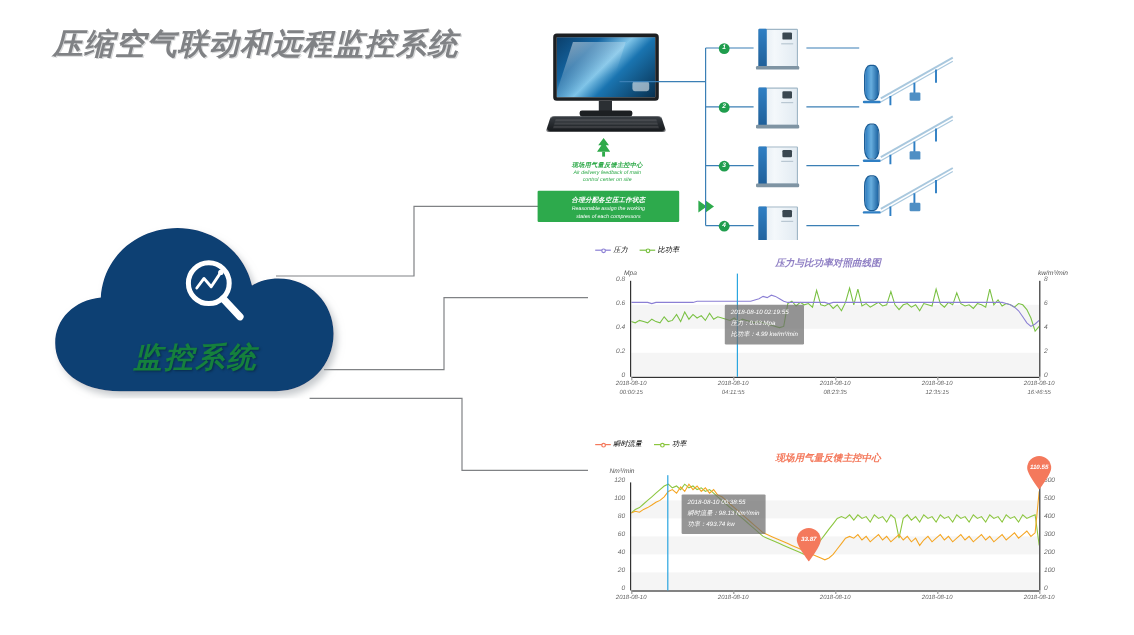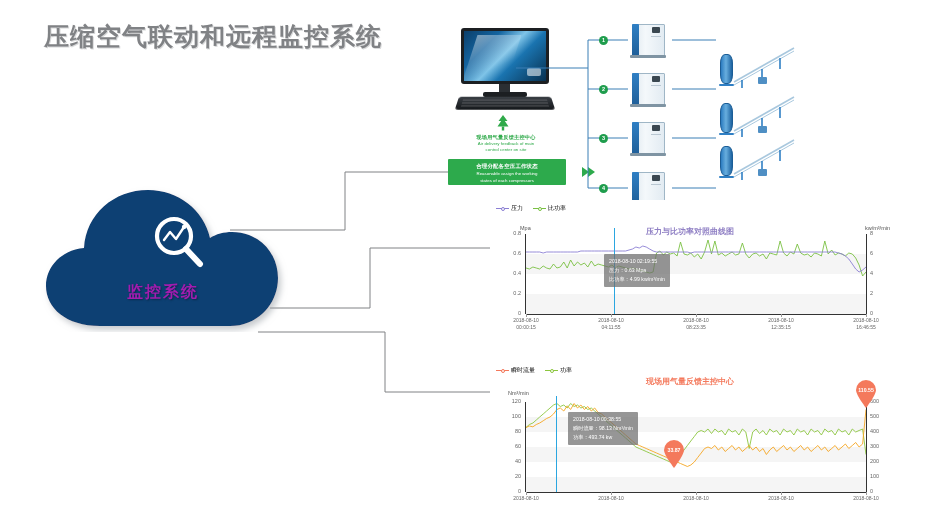--- a/index.html
+++ b/index.html
@@ -1,35 +1,35 @@
 <!DOCTYPE html>
 <html><head>
 <meta charset="utf-8">
 <style>
   html,body{margin:0;padding:0;}
   body{
     width:945px;height:529px;background:#ffffff;overflow:hidden;
     font-family:"Liberation Sans","DejaVu Sans",sans-serif;position:relative;
   }
-  .stage{position:absolute;left:0;top:0;width:945px;height:428px;}
+  .stage{position:absolute;left:0;top:0;width:945px;height:428px;font-style:italic;}
 
   
   #page-title{
     position:absolute;left:44px;top:20px;
     font-size:25px;font-weight:bold;color:#808285;letter-spacing:1px;
     text-shadow:1px 1px 0 #d9dadb;white-space:nowrap;
   }
 
   
   #cloud-wrap{position:absolute;left:38px;top:186px;width:250px;height:146px;}
   .cloud-svg{position:absolute;left:0;top:0;}
   #cloud-icon{position:absolute;left:110px;top:28px;width:62px;height:58px;}
   #cloud-label{
     position:absolute;left:0;top:96px;width:250px;text-align:center;
-    color:#a21caf;font-size:16px;font-weight:bold;letter-spacing:2px;
+    color:#15803d;font-size:24px;font-weight:bold;letter-spacing:2px;
     text-shadow:1px 1px 2px rgba(0,0,0,.35);
   }
 
   
   .connector{position:absolute;left:0;top:0;pointer-events:none;}
 
   
   #diagram{position:absolute;left:432px;top:18px;width:505px;height:180px;}
   .monitor{position:absolute;left:25px;top:10px;width:95px;height:82px;}
   .mon-screen{
@@ -267,21 +267,21 @@
     <div class="chart-legend" style="left:6px;top:4px;">
       <div class="lg-item">
         <span class="lg-mark" id="c1lg0"></span>
         <span>压力</span>
       </div>
       <div class="lg-item">
         <span class="lg-mark" id="c1lg1"></span>
         <span>比功率</span>
       </div>
     </div>
-    <div class="chart-title" style="top:14px;color:#8f7fc4;margin-top:12px;">压力与比功率对照曲线图</div>
+    <div class="chart-title" style="top:14px;color:#8f7fc4;">压力与比功率对照曲线图</div>
     <div class="axis-unit" style="left:30px;top:25px;">Mpa</div>
     <div class="axis-unit" style="right:0px;top:25px;">kw/m³/min</div>
     <div class="plot" id="c1plot" style="left:36px;top:34px;width:340px;height:80px;">
         <div class="band" style="top: 20px; height: 20px;"></div>
         <div class="band" style="top: 60px; height: 20px;"></div>
         <svg width="340" height="80" style="position: absolute; left: 0px; top: 0px;">
           <path d="M0.0,34.0 L3.4,35.0 L6.9,33.0 L10.3,34.0 L13.7,35.0 L17.2,32.0 L20.6,34.0 L24.0,35.0 L27.5,30.0 L30.9,34.0 L34.3,33.0 L37.8,28.0 L41.2,34.0 L44.6,26.0 L48.1,32.0 L51.5,28.0 L54.9,31.0 L58.4,29.0 L61.8,33.0 L65.3,27.0 L68.7,32.0 L72.1,30.0 L75.6,31.0 L79.0,32.0 L82.4,33.0 L85.9,31.0 L89.3,34.0 L92.7,32.0 L96.2,33.0 L99.6,34.0 L103.0,35.0 L106.5,34.0 L109.9,35.0 L113.3,36.0 L116.8,37.0 L120.2,38.0 L123.6,39.0 L127.1,38.0 L130.5,19.0 L133.9,17.0 L137.4,21.0 L140.8,18.0 L144.2,20.0 L147.7,19.0 L151.1,22.0 L154.5,8.0 L158.0,20.0 L161.4,21.0 L164.8,19.0 L168.3,23.0 L171.7,20.0 L175.2,25.0 L178.6,18.0 L182.0,6.0 L185.5,20.0 L188.9,7.0 L192.3,21.0 L195.8,19.0 L199.2,22.0 L202.6,20.0 L206.1,18.0 L209.5,21.0 L212.9,20.0 L216.4,9.0 L219.8,20.0 L223.2,24.0 L226.7,20.0 L230.1,19.0 L233.5,22.0 L237.0,20.0 L240.4,25.0 L243.8,19.0 L247.3,20.0 L250.7,21.0 L254.1,7.0 L257.6,19.0 L261.0,22.0 L264.4,18.0 L267.9,20.0 L271.3,10.0 L274.7,19.0 L278.2,21.0 L281.6,20.0 L285.1,23.0 L288.5,19.0 L291.9,20.0 L295.4,22.0 L298.8,7.0 L302.2,20.0 L305.7,16.0 L309.1,21.0 L312.5,19.0 L316.0,20.0 L319.4,22.0 L322.8,19.0 L326.3,20.0 L329.7,24.0 L333.1,31.0 L336.6,42.0 L340.0,38.0" fill="none" stroke="#7ac143" stroke-width="0.9"></path>
           <path d="M0.0,18.0 L3.4,18.0 L6.9,18.0 L10.3,18.0 L13.7,18.0 L17.2,19.0 L20.6,18.0 L24.0,18.0 L27.5,18.0 L30.9,18.0 L34.3,18.0 L37.8,18.0 L41.2,18.0 L44.6,18.0 L48.1,18.0 L51.5,18.0 L54.9,17.0 L58.4,17.0 L61.8,17.0 L65.3,17.0 L68.7,17.0 L72.1,17.0 L75.6,17.0 L79.0,17.0 L82.4,17.0 L85.9,17.0 L89.3,17.0 L92.7,17.0 L96.2,17.0 L99.6,17.0 L103.0,16.0 L106.5,15.0 L109.9,13.0 L113.3,14.0 L116.8,12.0 L120.2,13.0 L123.6,15.0 L127.1,17.0 L130.5,18.0 L133.9,18.0 L137.4,18.0 L140.8,18.0 L144.2,18.0 L147.7,18.0 L151.1,18.0 L154.5,18.0 L158.0,18.0 L161.4,18.0 L164.8,19.0 L168.3,18.0 L171.7,18.0 L175.2,18.0 L178.6,18.0 L182.0,18.0 L185.5,18.0 L188.9,18.0 L192.3,18.0 L195.8,18.0 L199.2,18.0 L202.6,18.0 L206.1,18.0 L209.5,18.0 L212.9,18.0 L216.4,18.0 L219.8,18.0 L223.2,18.0 L226.7,18.0 L230.1,18.0 L233.5,18.0 L237.0,18.0 L240.4,18.0 L243.8,18.0 L247.3,18.0 L250.7,18.0 L254.1,18.0 L257.6,18.0 L261.0,18.0 L264.4,18.0 L267.9,18.0 L271.3,18.0 L274.7,18.0 L278.2,18.0 L281.6,18.0 L285.1,18.0 L288.5,18.0 L291.9,18.0 L295.4,18.0 L298.8,18.0 L302.2,18.0 L305.7,18.0 L309.1,18.0 L312.5,19.0 L316.0,20.0 L319.4,22.0 L322.8,25.0 L326.3,30.0 L329.7,35.0 L333.1,38.0 L336.6,36.0 L340.0,33.0" fill="none" stroke="#8b7fd4" stroke-width="0.9"></path>
         </svg>
       </div>

